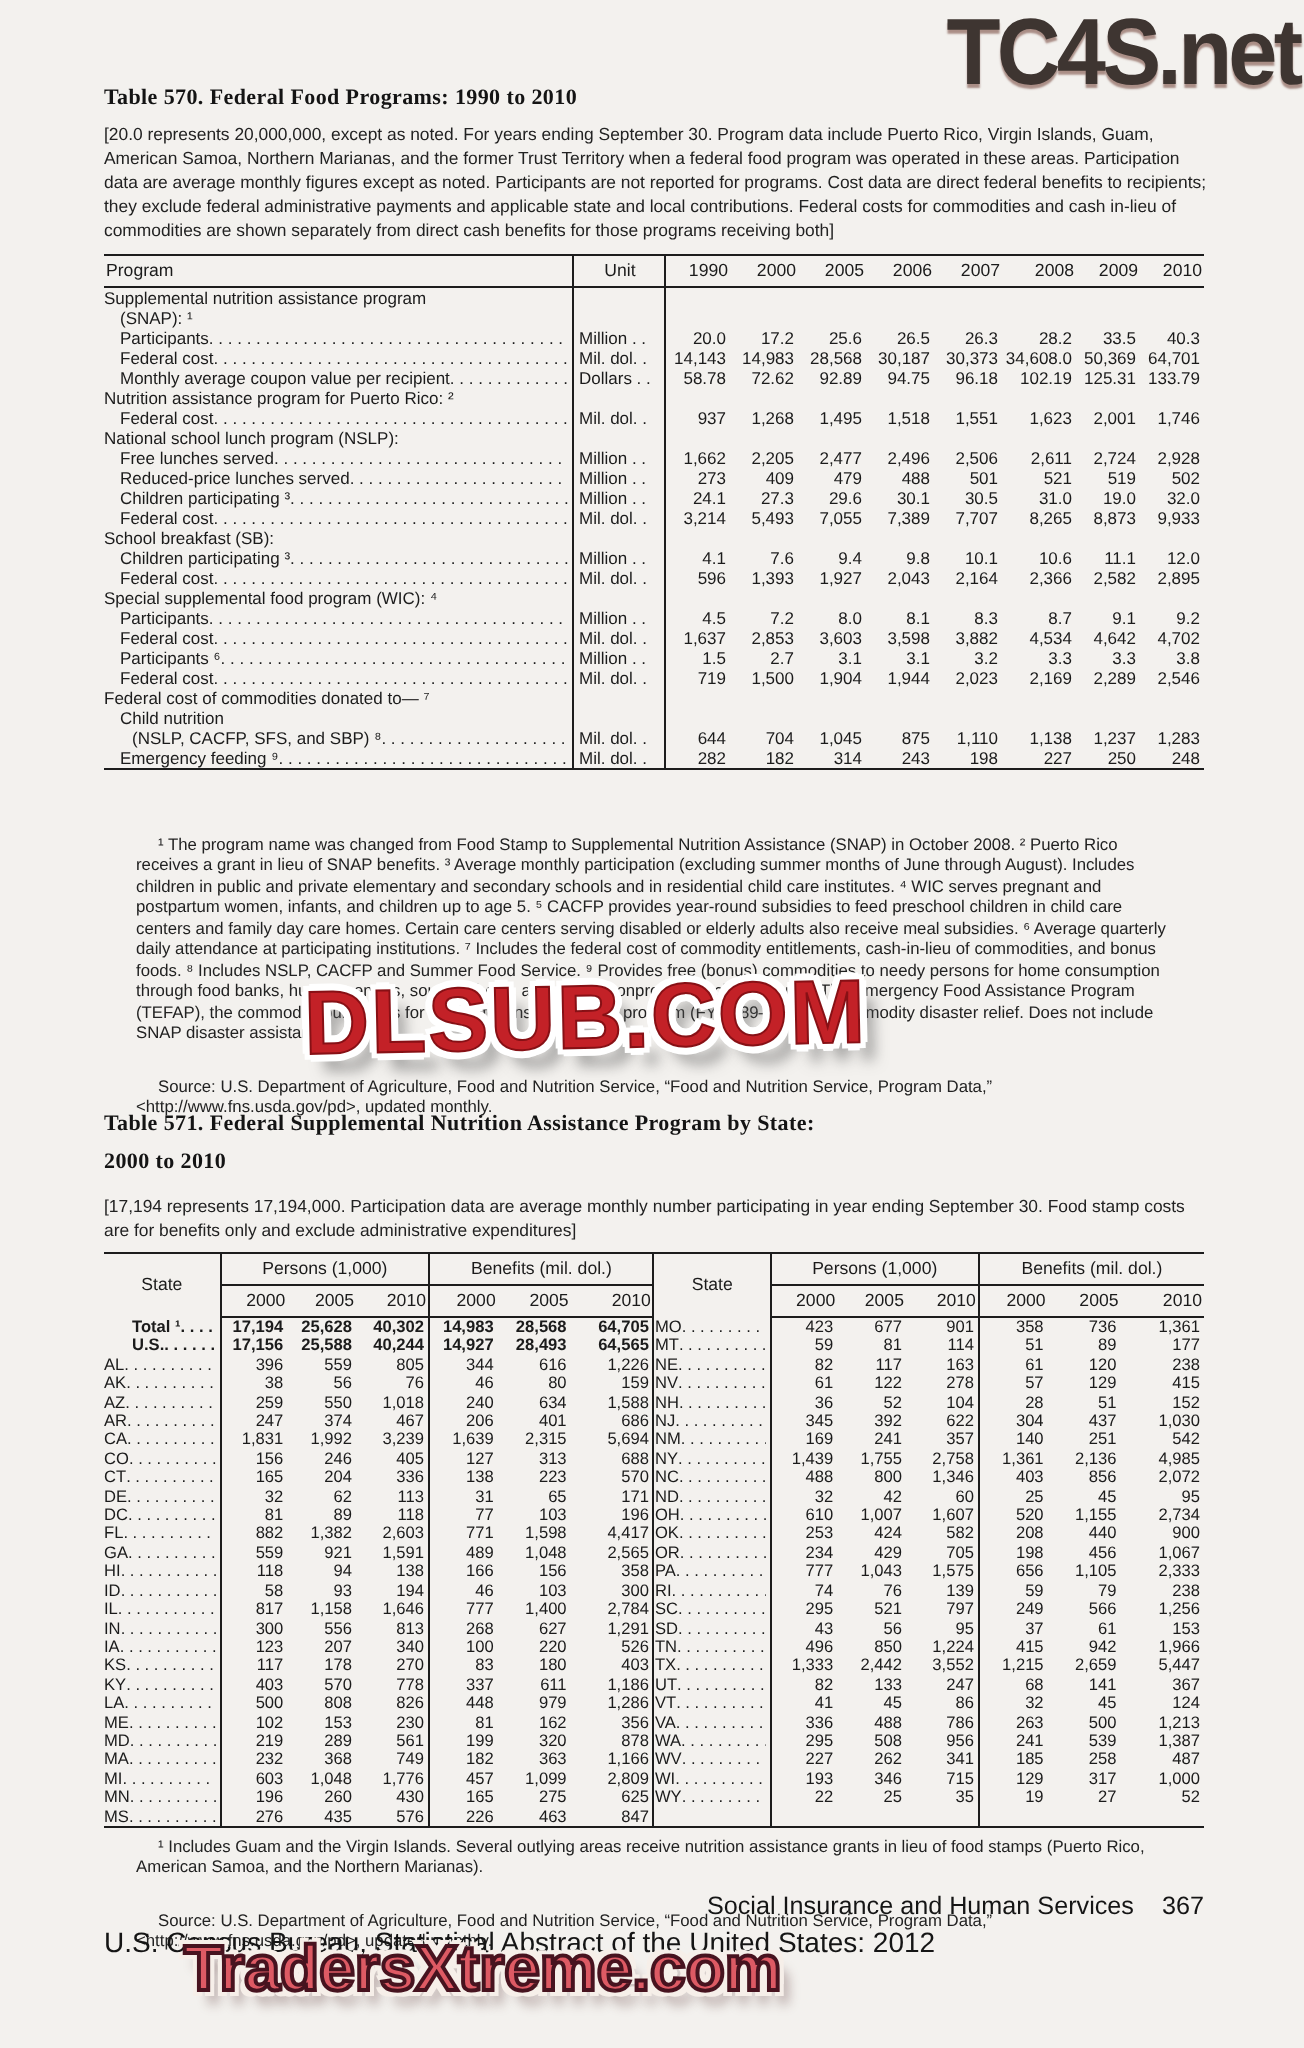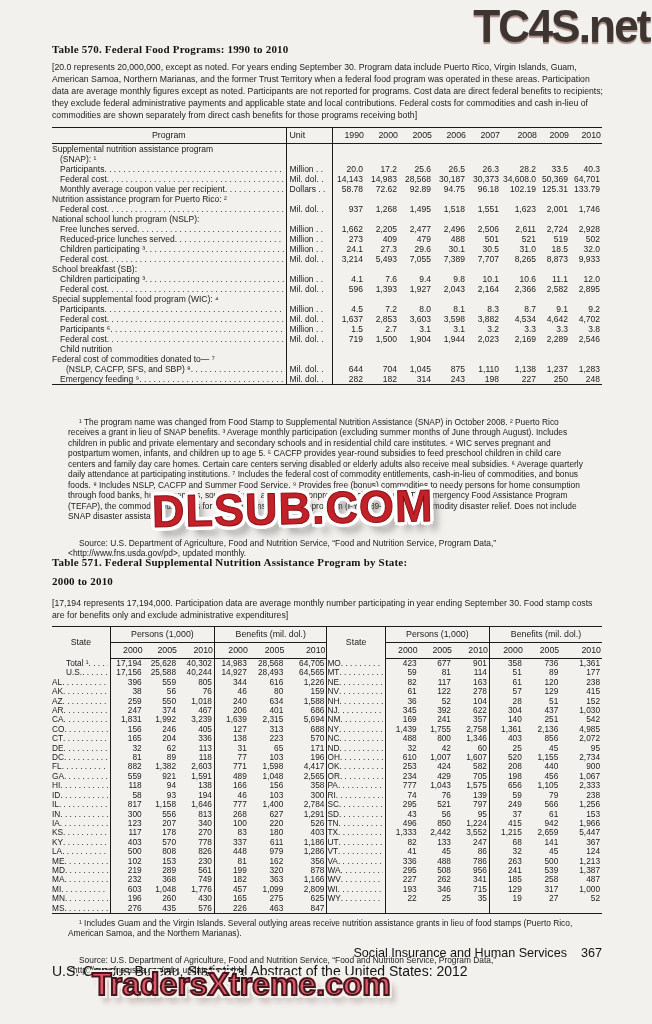--- a/index.html
+++ b/index.html
@@ -9,21 +9,21 @@
   
   .tbl-title{font-family:"Liberation Serif",serif;font-weight:700;font-size:11px;line-height:19px;
              letter-spacing:.2px;color:#141414}
   .intro{font-size:8.7px;line-height:12.1px;color:#222}
   
   table{border-collapse:collapse;table-layout:fixed;width:550px;
         border-top:1.6px solid #1c1c1c;border-bottom:1.8px solid #1c1c1c}
   th{font-weight:400;font-size:8.8px;color:#1b1b1b;padding:2px 1px;line-height:11px}
   td{font-size:8.5px;line-height:10px;padding:0 2px 0 0;white-space:nowrap;overflow:hidden;color:#1b1b1b}
   .num{text-align:right}
-  .bold{font-weight:400}
+  .bold{font-weight:700}
   
   .lblrow{display:flex;align-items:baseline;overflow:hidden}
   .lbl{white-space:nowrap}
   .lead{flex:1;overflow:hidden;white-space:nowrap}
   .lead::after{content:" .\00a0.\00a0.\00a0.\00a0.\00a0.\00a0.\00a0.\00a0.\00a0.\00a0.\00a0.\00a0.\00a0.\00a0.\00a0.\00a0.\00a0.\00a0.\00a0.\00a0.\00a0.\00a0.\00a0.\00a0.\00a0.\00a0.\00a0.\00a0.\00a0.\00a0.\00a0.\00a0.\00a0.\00a0.\00a0.\00a0.\00a0.\00a0."}
   .in1{padding-left:8px}.in2{padding-left:14px}
   
   #tbl570 thead th{border-bottom:1px solid #1c1c1c}
   #tbl570 td.unit,#tbl570 th.unit{border-left:1px solid #1c1c1c;border-right:1.8px solid #1c1c1c;padding-left:3px}
   #tbl570 td{line-height:10px}
@@ -70,22 +70,22 @@
       <col style="width:34px">
       <col style="width:34px">
       <col style="width:34px">
     <col style="width:34px">
       <col style="width:37px">
       <col style="width:32px">
       <col style="width:32px">
   </colgroup>
   <thead>
     <tr>
-      <th style="text-align:center">Program</th>
-      <th class="unit" style="text-align:left">Unit</th>
+      <th style="text-align:left">Program</th>
+      <th class="unit" style="text-align:center">Unit</th>
       <th class="num">1990</th>
       <th class="num">2000</th>
       <th class="num">2005</th>
       <th class="num">2006</th>
       <th class="num">2007</th>
       <th class="num">2008</th>
       <th class="num">2009</th>
       <th class="num">2010</th>
     </tr>
   </thead>
@@ -263,21 +263,21 @@
             <span class="lead"></span>
           </div>
         </td>
         <td class="unit">Million . .</td>
         <td class="num">24.1</td>
         <td class="num">27.3</td>
         <td class="num">29.6</td>
         <td class="num">30.1</td>
         <td class="num">30.5</td>
         <td class="num">31.0</td>
-        <td class="num">18.5</td>
+        <td class="num">19.0</td>
         <td class="num">32.0</td>
       </tr>
       <tr>
         <td>
           <div class="lblrow in1">
             <span class="lbl">Federal cost</span>
             <span class="lead"></span>
           </div>
         </td>
         <td class="unit">Mil. dol. .</td>
@@ -419,38 +419,38 @@
         <td class="num">1,500</td>
         <td class="num">1,904</td>
         <td class="num">1,944</td>
         <td class="num">2,023</td>
         <td class="num">2,169</td>
         <td class="num">2,289</td>
         <td class="num">2,546</td>
       </tr>
       <tr>
         <td>
+          <div class="lblrow">
+            <span class="lbl">Federal cost of commodities donated to— ⁷</span>
+          </div>
+        </td>
+        <td class="unit"></td>
+        <td class="num"></td>
+        <td class="num"></td>
+        <td class="num"></td>
+        <td class="num"></td>
+        <td class="num"></td>
+        <td class="num"></td>
+        <td class="num"></td>
+        <td class="num"></td>
+      </tr>
+      <tr>
+        <td>
           <div class="lblrow in1">
             <span class="lbl">Child nutrition</span>
-          </div>
-        </td>
-        <td class="unit"></td>
-        <td class="num"></td>
-        <td class="num"></td>
-        <td class="num"></td>
-        <td class="num"></td>
-        <td class="num"></td>
-        <td class="num"></td>
-        <td class="num"></td>
-        <td class="num"></td>
-      </tr>
-      <tr>
-        <td>
-          <div class="lblrow">
-            <span class="lbl">Federal cost of commodities donated to— ⁷</span>
           </div>
         </td>
         <td class="unit"></td>
         <td class="num"></td>
         <td class="num"></td>
         <td class="num"></td>
         <td class="num"></td>
         <td class="num"></td>
         <td class="num"></td>
         <td class="num"></td>

